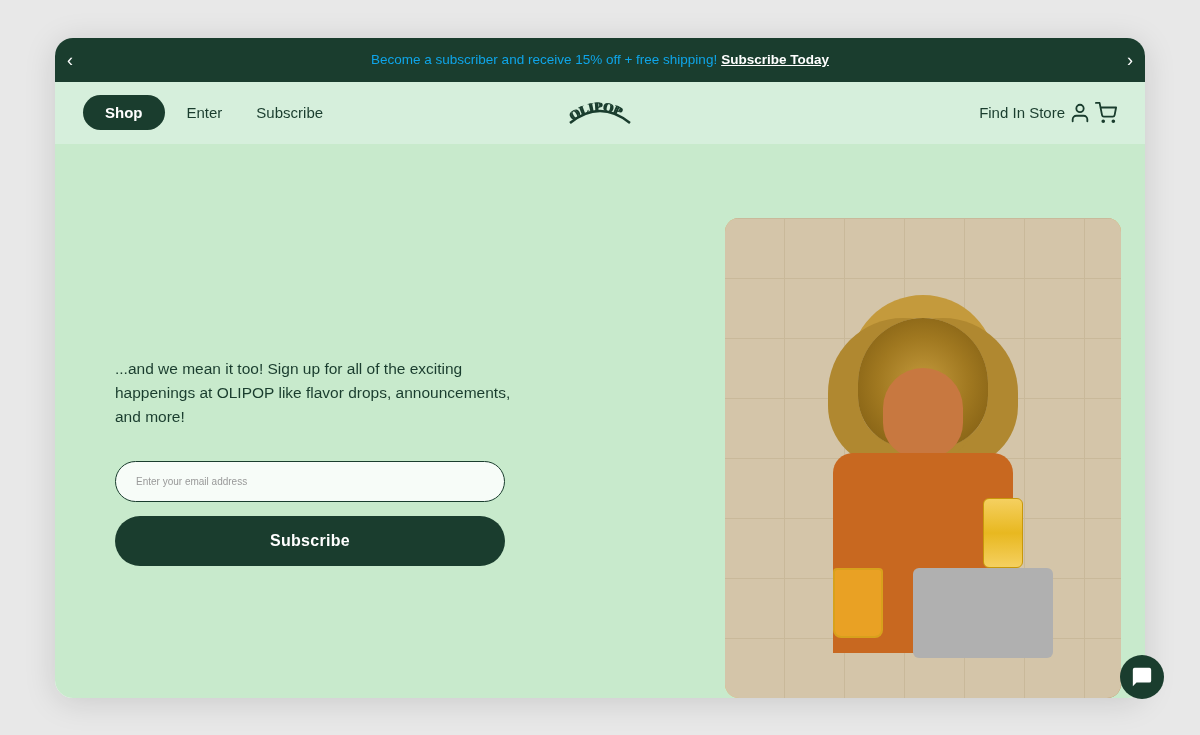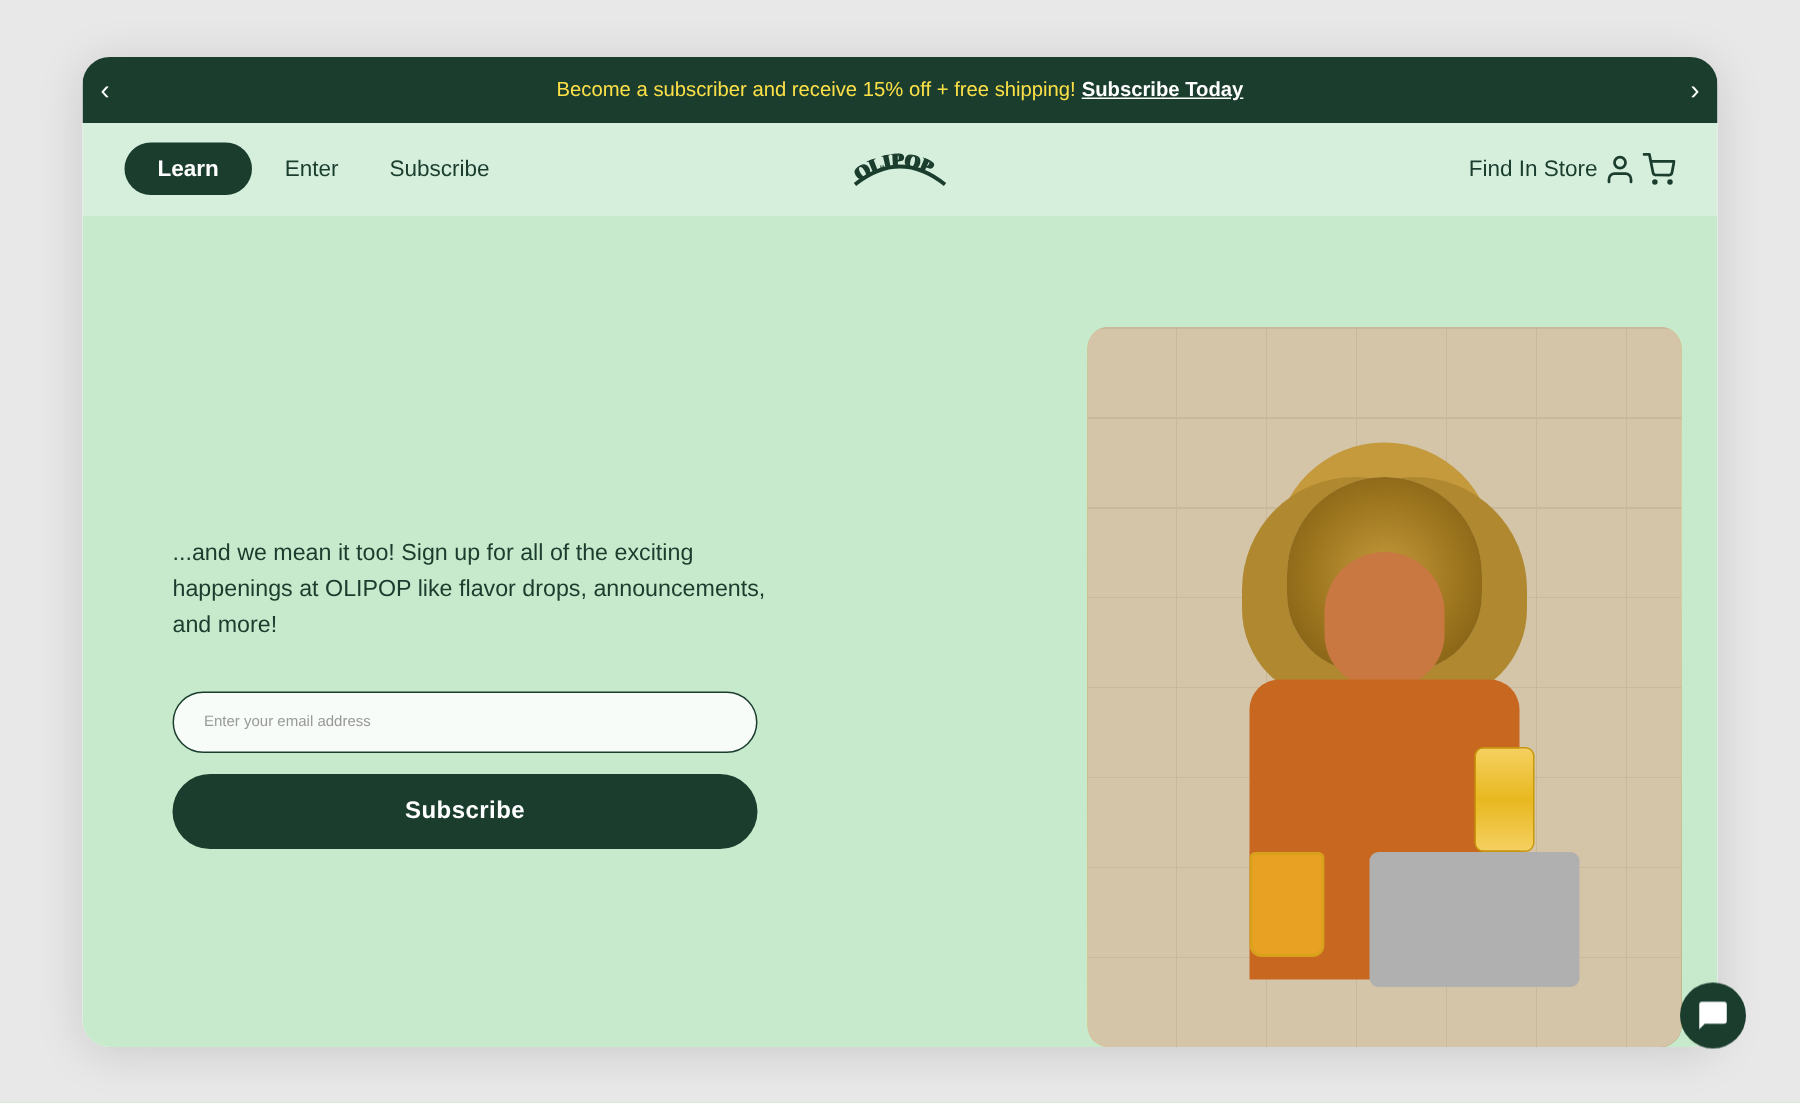--- a/index.html
+++ b/index.html
@@ -32,21 +32,21 @@
       display: flex;
       align-items: center;
       justify-content: center;
       height: 44px;
       position: relative;
       font-family: Arial, sans-serif;
       font-size: 13.5px;
       flex-shrink: 0;
     }
     .announcement-bar .announce-text {
-      color: #fde047;
+      color: #0ea5e9;
     }
     .announcement-bar .announce-link {
       color: #fff;
       text-decoration: underline;
       font-weight: bold;
       margin-left: 4px;
       cursor: pointer;
     }
     .announcement-bar .arr-btn {
       position: absolute;
@@ -369,21 +369,21 @@
 
   <div class="announcement-bar">
     <button class="arr-btn left">‹</button>
     <span class="announce-text">Become a subscriber and receive 15% off + free shipping!</span>
     <span class="announce-link">Subscribe Today</span>
     <button class="arr-btn right">›</button>
   </div>
 
   <nav class="navbar">
     <div class="nav-left">
-      <button class="nav-shop-btn">Learn</button>
+      <button class="nav-shop-btn">Shop</button>
       <button class="nav-link">Enter</button>
       <button class="nav-link">Subscribe</button>
     </div>
 
     <div class="nav-center">
       <div class="olipop-logo">
         <svg viewBox="0 0 80 36" xmlns="http://www.w3.org/2000/svg">
           <path d="M 10 28 Q 40 4 70 28" stroke="#1a3d2e" stroke-width="2.5" fill="none"></path>
           <text font-family="Georgia, serif" font-size="13" font-weight="bold" fill="#1a3d2e">
             <textPath href="#arc" startOffset="10%">OLIPOP</textPath>

